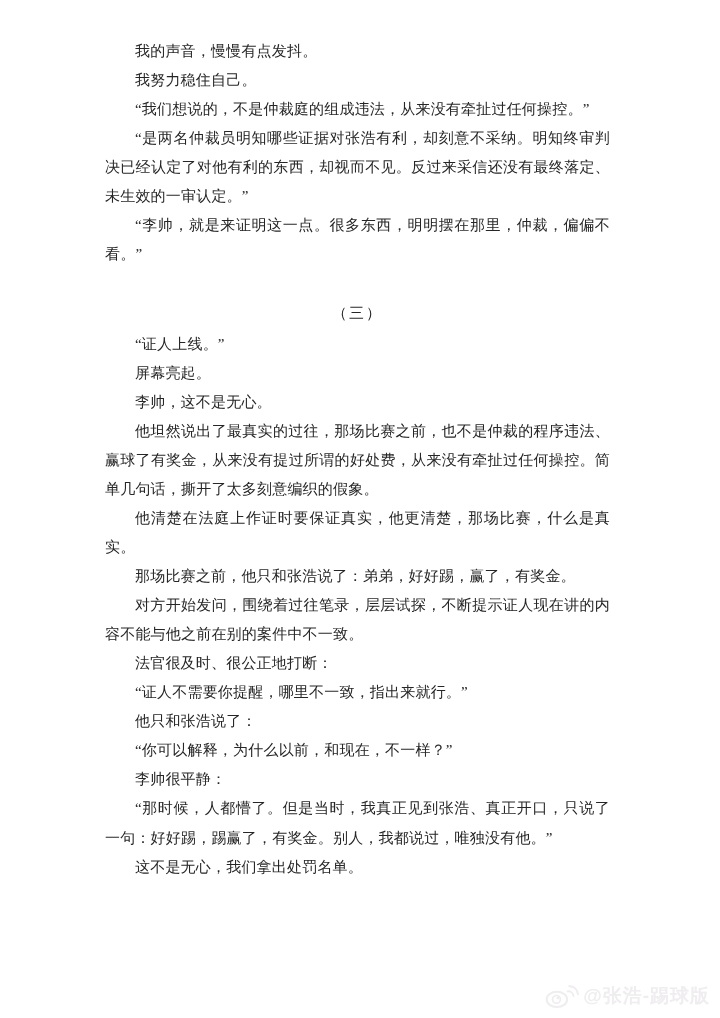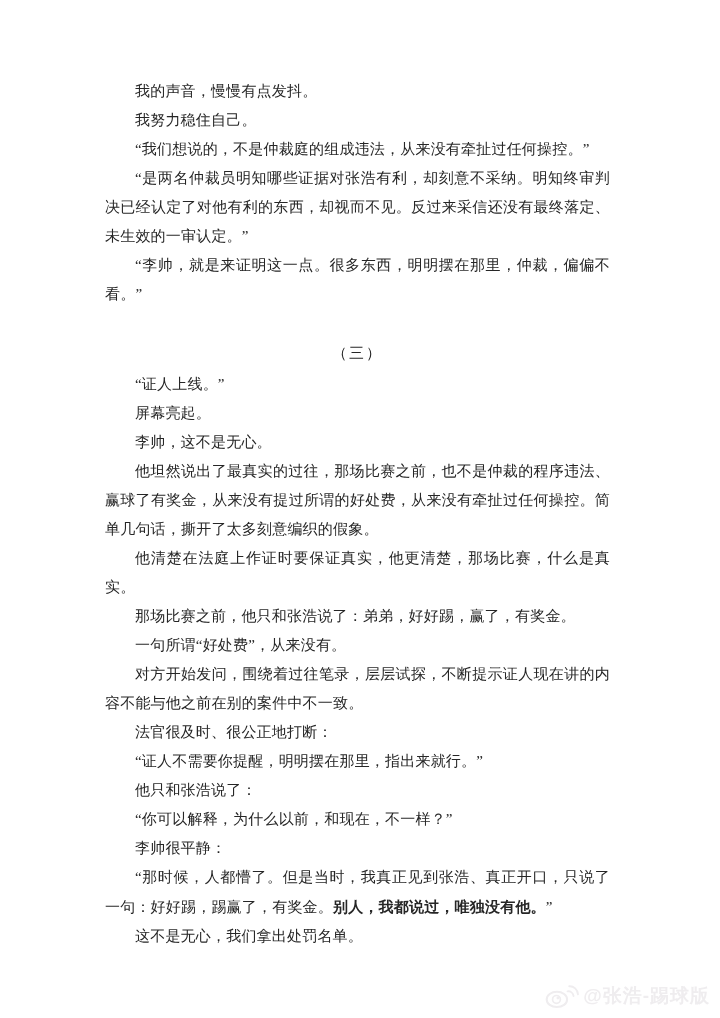--- a/index.html
+++ b/index.html
@@ -7,38 +7,38 @@
   body {
     background: #ffffff;
     color: #262626;
     font-family: "Liberation Serif", "DejaVu Serif", serif;
     position: relative;
     overflow: hidden;
   }
   .page {
     position: absolute;
     inset: 0;
-    padding: 77px 110px 0 105px;
+    padding: 37px 110px 0 105px;
   }
   .para {
     font-size: 15px;
     line-height: 29px;
     text-align: justify;
     text-indent: 2em;
     letter-spacing: 0.2px;
   }
   .para.bold-heiti {
     font-family: "Liberation Sans", "DejaVu Sans", sans-serif;
     font-weight: 700;
     letter-spacing: 0;
     margin: 3px 0;
   }
   .bold-run {
     font-family: "Liberation Sans", "DejaVu Sans", sans-serif;
-    font-weight: 700;
+    font-weight: 400;
   }
   .section-heading {
     font-size: 15px;
     line-height: 29px;
     text-align: center;
     text-indent: 0;
     letter-spacing: 2px;
     margin-top: 30px;
     margin-bottom: 2px;
   }
@@ -69,24 +69,23 @@
   <p class="para">“李帅，就是来证明这一点。很多东西，明明摆在那里，仲裁，偏偏不看。”</p>
 
   <p class="para section-heading">（三）</p>
 
   <p class="para">“证人上线。”</p>
   <p class="para">屏幕亮起。</p>
   <p class="para">李帅，这不是无心。</p>
   <p class="para">他坦然说出了最真实的过往，那场比赛之前，也不是仲裁的程序违法、赢球了有奖金，从来没有提过所谓的好处费，从来没有牵扯过任何操控。简单几句话，撕开了太多刻意编织的假象。</p>
   <p class="para">他清楚在法庭上作证时要保证真实，他更清楚，那场比赛，什么是真实。</p>
   <p class="para">那场比赛之前，他只和张浩说了：弟弟，好好踢，赢了，有奖金。</p>
-  <p class="para">一句所谓“好处费”，从来没有。</p>
   <p class="para">对方开始发问，围绕着过往笔录，层层试探，不断提示证人现在讲的内容不能与他之前在别的案件中不一致。</p>
   <p class="para">法官很及时、很公正地打断：</p>
-  <p class="para">“证人不需要你提醒，明明摆在那里，指出来就行。”</p>
+  <p class="para">“证人不需要你提醒，哪里不一致，指出来就行。”</p>
   <p class="para">他只和张浩说了：</p>
   <p class="para">“你可以解释，为什么以前，和现在，不一样？”</p>
   <p class="para">李帅很平静：</p>
 
   <p class="para"><span>“那时候，人都懵了。但是当时，我真正见到张浩、真正开口，只说了一句：好好踢，踢赢了，有奖金。</span><span class="bold-run">别人，我都说过，唯独没有他。</span><span>”</span></p>
 
   <p class="para">这不是无心，我们拿出处罚名单。</p>
 </div>
 
 <div class="watermark">

